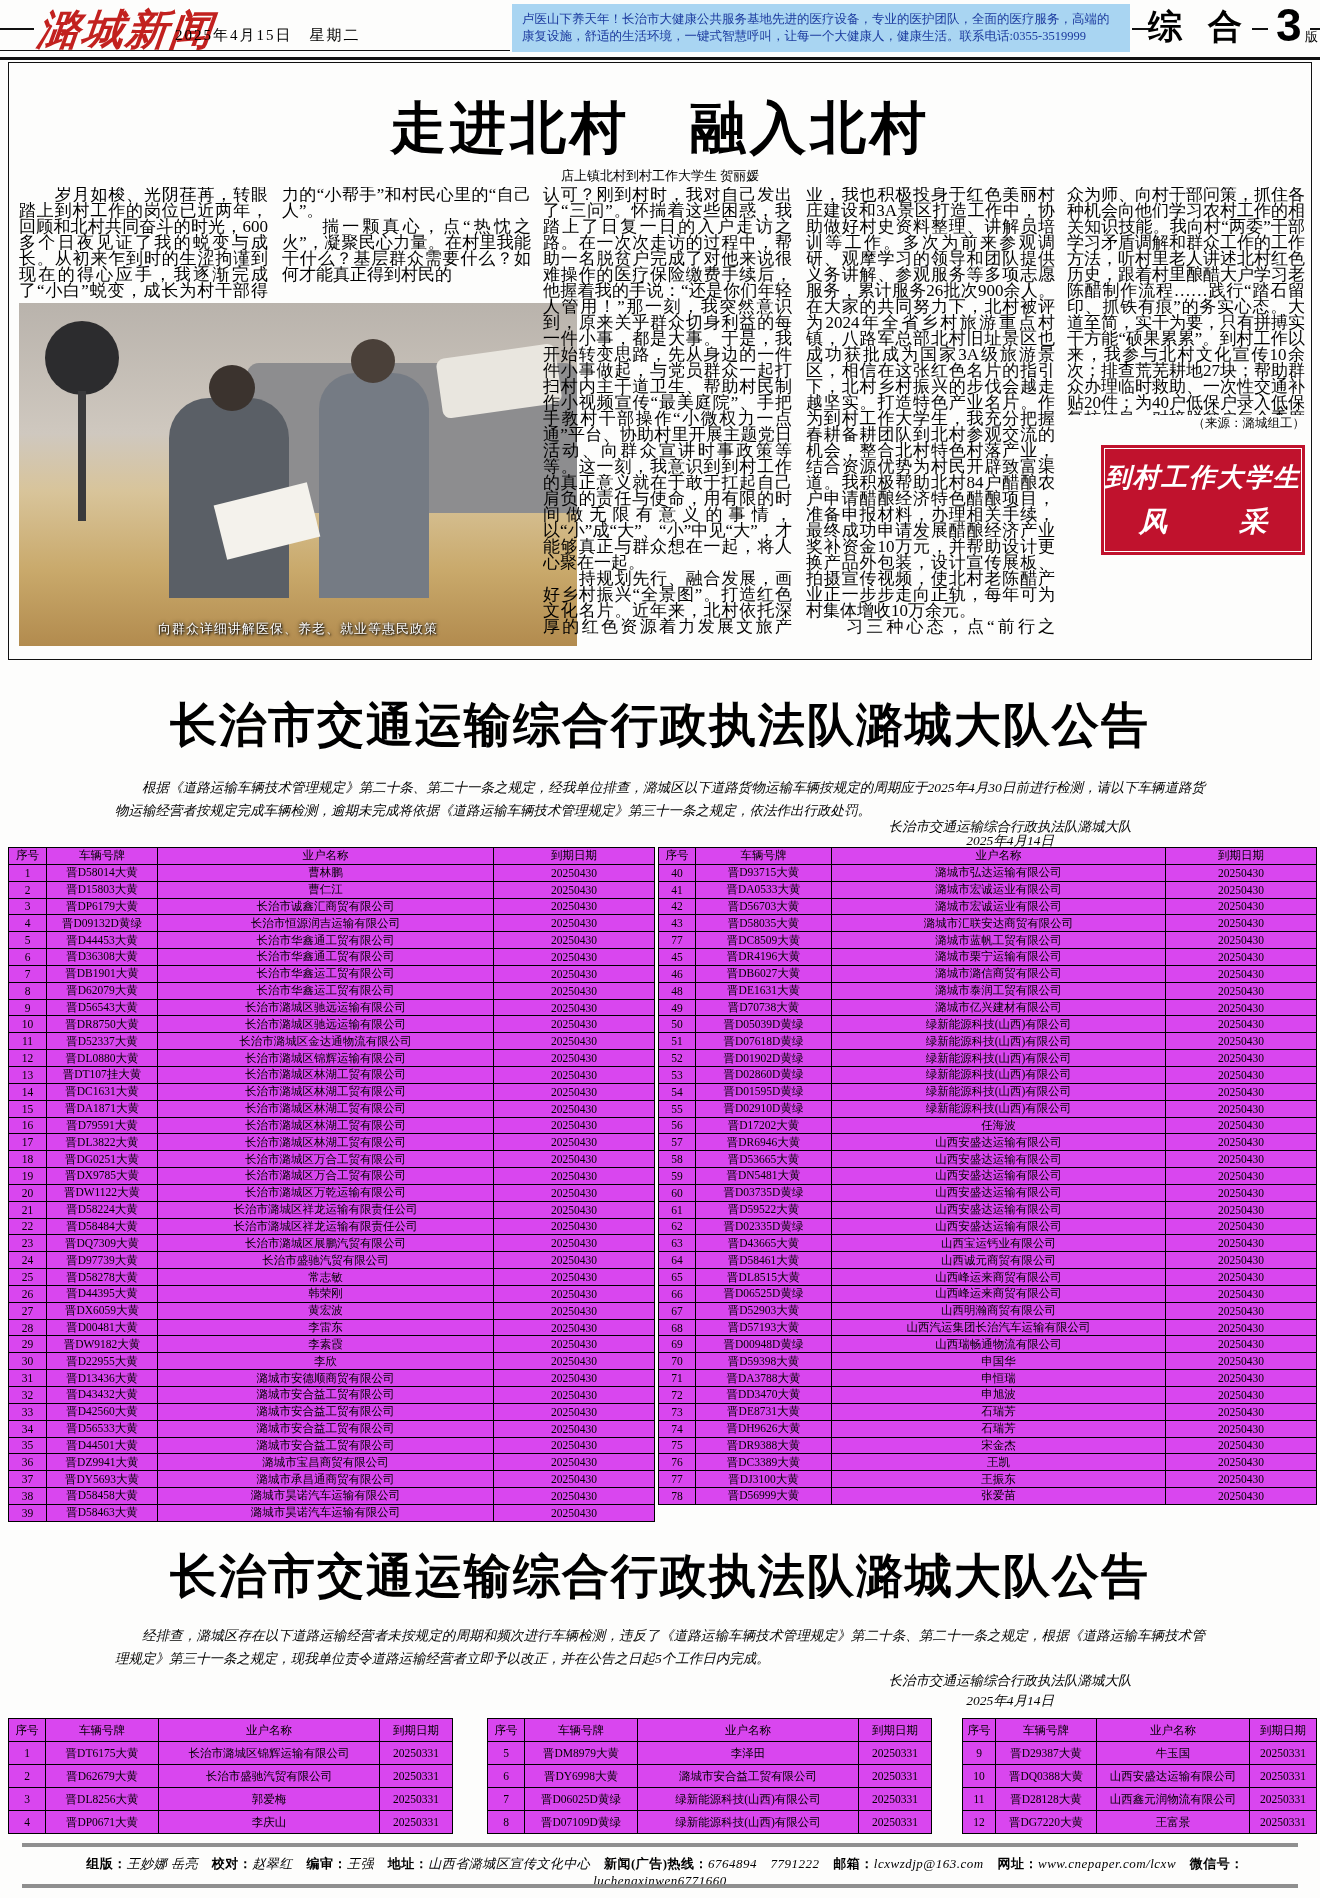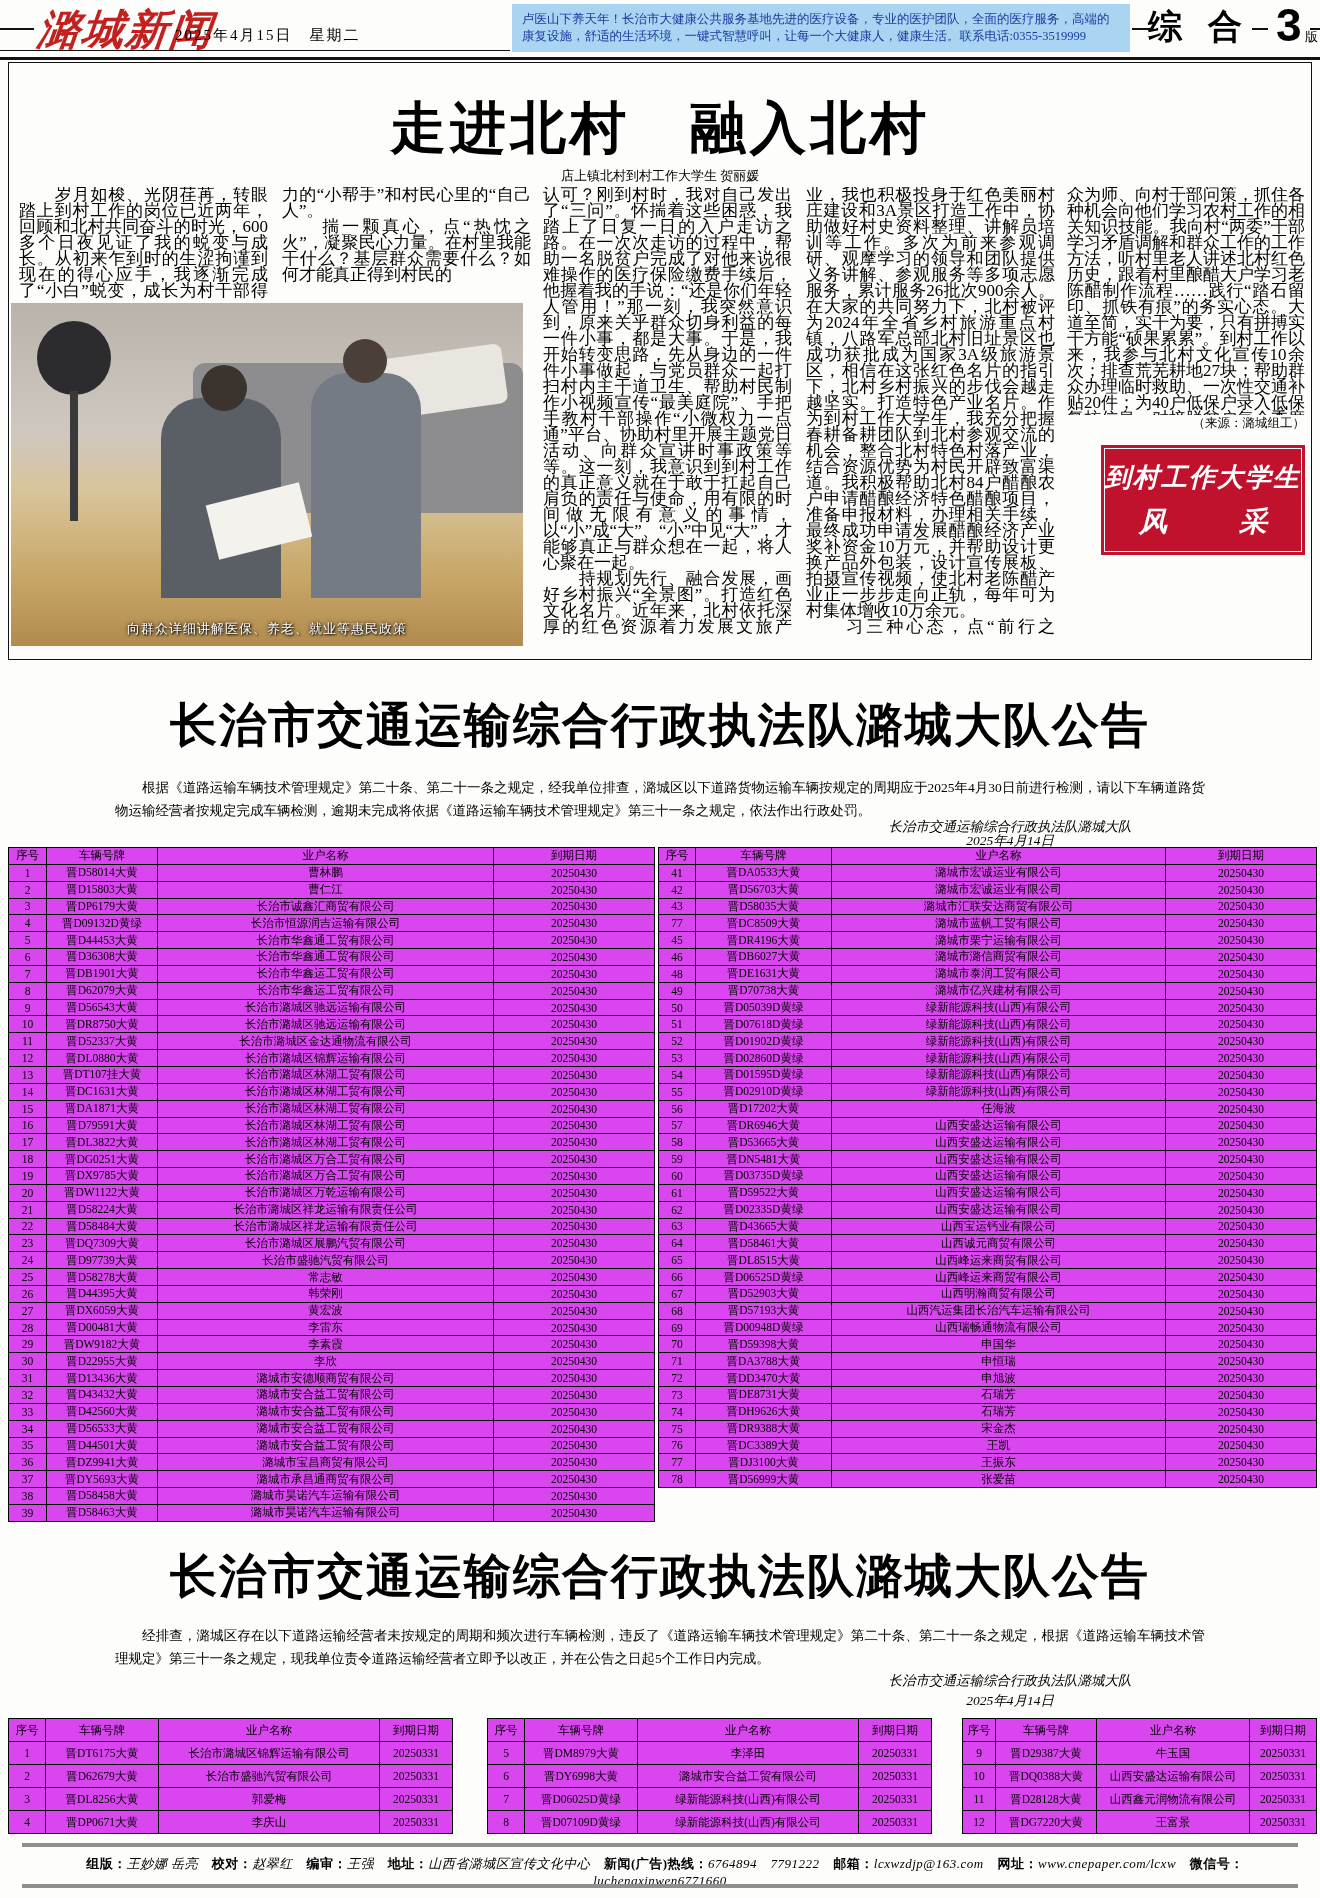--- a/index.html
+++ b/index.html
@@ -16,21 +16,21 @@
   .pageno{position:absolute;left:1276px;top:-2px;font-size:46px;font-weight:900;font-family:"Liberation Sans",sans-serif;}
   .pageunit{position:absolute;left:1305px;top:28px;font-size:13px;}
   .mh-line{position:absolute;background:#111;height:2px;}
   
   .article-box{position:absolute;left:8px;top:62px;width:1304px;height:598px;border:1px solid #111;box-sizing:border-box;}
   .article-title{position:absolute;left:0;top:28px;width:100%;text-align:center;font-size:56px;font-weight:900;
                  font-family:"Liberation Sans",sans-serif;letter-spacing:4px;}
   .article-byline{position:absolute;left:0;top:104px;width:100%;text-align:center;font-size:13px;}
   .art-text{position:absolute;font-size:17px;line-height:16px;text-align:justify;overflow:hidden;white-space:pre-wrap;}
   .cols2{column-count:2;column-gap:14px;}
-  .photo{position:absolute;left:2px;top:240px;width:512px;height:343px;overflow:hidden;
+  .photo{position:absolute;left:10px;top:240px;width:558px;height:343px;overflow:hidden;
          background:linear-gradient(180deg,#b9b3ac 0%,#cfc8bf 38%,#d8c49a 55%,#c9a96b 78%,#b28b4e 100%);}
   .photo .sofa{position:absolute;right:0;top:60px;width:330px;height:150px;background:#8d8d8f;border-radius:12px 12px 0 0;}
   .photo .cushion{position:absolute;right:18px;top:48px;width:120px;height:60px;background:#e9e6df;border-radius:8px;transform:rotate(-8deg);}
   .photo .fan{position:absolute;left:26px;top:18px;width:74px;height:74px;background:#2c2c2e;border-radius:50%;}
   .photo .fanpole{position:absolute;left:59px;top:88px;width:8px;height:130px;background:#3a3a3c;}
   .photo .person1{position:absolute;left:150px;top:95px;width:120px;height:200px;background:#5a5f66;border-radius:40px 40px 0 0;}
   .photo .head1{position:absolute;left:190px;top:62px;width:46px;height:46px;background:#3b332e;border-radius:50%;}
   .photo .person2{position:absolute;left:300px;top:70px;width:110px;height:225px;background:#757b84;border-radius:36px 36px 0 0;}
   .photo .head2{position:absolute;left:332px;top:36px;width:44px;height:44px;background:#4a4039;border-radius:50%;}
   .photo .paper{position:absolute;left:200px;top:190px;width:96px;height:56px;background:#f4f2ec;transform:rotate(-14deg);}
@@ -38,21 +38,21 @@
                  text-shadow:0 0 4px #000,1px 1px 2px #000;letter-spacing:1px;}
   .source-line{position:absolute;font-size:12.5px;text-align:right;}
   .badge{position:absolute;left:1092px;top:382px;width:204px;height:110px;background:#c0122d;
          box-shadow:inset 0 0 0 3px #c0122d,inset 0 0 0 4px #ffffff;display:flex;flex-direction:column;
          align-items:center;justify-content:center;color:#fff;}
   .badge .l1{font-size:26px;font-weight:bold;font-style:italic;letter-spacing:2px;}
   .badge .l2{font-size:28px;font-weight:bold;font-style:italic;letter-spacing:22px;margin-top:8px;text-indent:22px;}
   
   .notice-title{position:absolute;width:100%;text-align:center;font-size:47px;font-weight:900;
                 font-family:"Liberation Sans",sans-serif;letter-spacing:2px;}
-  .notice-body{position:absolute;font-size:13.5px;line-height:23px;text-align:justify;text-indent:2em;}
+  .notice-body{position:absolute;font-size:13.5px;line-height:23px;text-align:justify;text-indent:2em;font-style:italic;}
   .notice-sign{position:absolute;font-size:13.5px;font-style:italic;text-align:center;}
   
   table{border-collapse:collapse;table-layout:fixed;position:absolute;font-size:11.5px;background:#d946ef;}
   th,td{border:1px solid #000;text-align:center;padding:0;overflow:hidden;white-space:nowrap;font-weight:normal;}
   .main-table th,.main-table td{height:15.85px;}
   .small-table{font-size:11.5px;}
   .small-table th,.small-table td{height:22px;}
   .tblL{left:8px;top:847px;width:642px;}
   .tblR{left:658px;top:847px;width:654px;}
   .tblL th:nth-child(1){width:37px;}  .tblL th:nth-child(2){width:110px;}
@@ -381,20 +381,26 @@
     <thead>
         <tr>
           <th>序号</th>
           <th>车辆号牌</th>
           <th>业户名称</th>
           <th>到期日期</th>
         </tr>
       </thead>
     <tbody>
         <tr>
+          <td>40</td>
+          <td>晋D93715大黄</td>
+          <td>潞城市弘达运输有限公司</td>
+          <td>20250430</td>
+        </tr>
+        <tr>
           <td>41</td>
           <td>晋DA0533大黄</td>
           <td>潞城市宏诚运业有限公司</td>
           <td>20250430</td>
         </tr>
         <tr>
           <td>42</td>
           <td>晋D56703大黄</td>
           <td>潞城市宏诚运业有限公司</td>
           <td>20250430</td>

